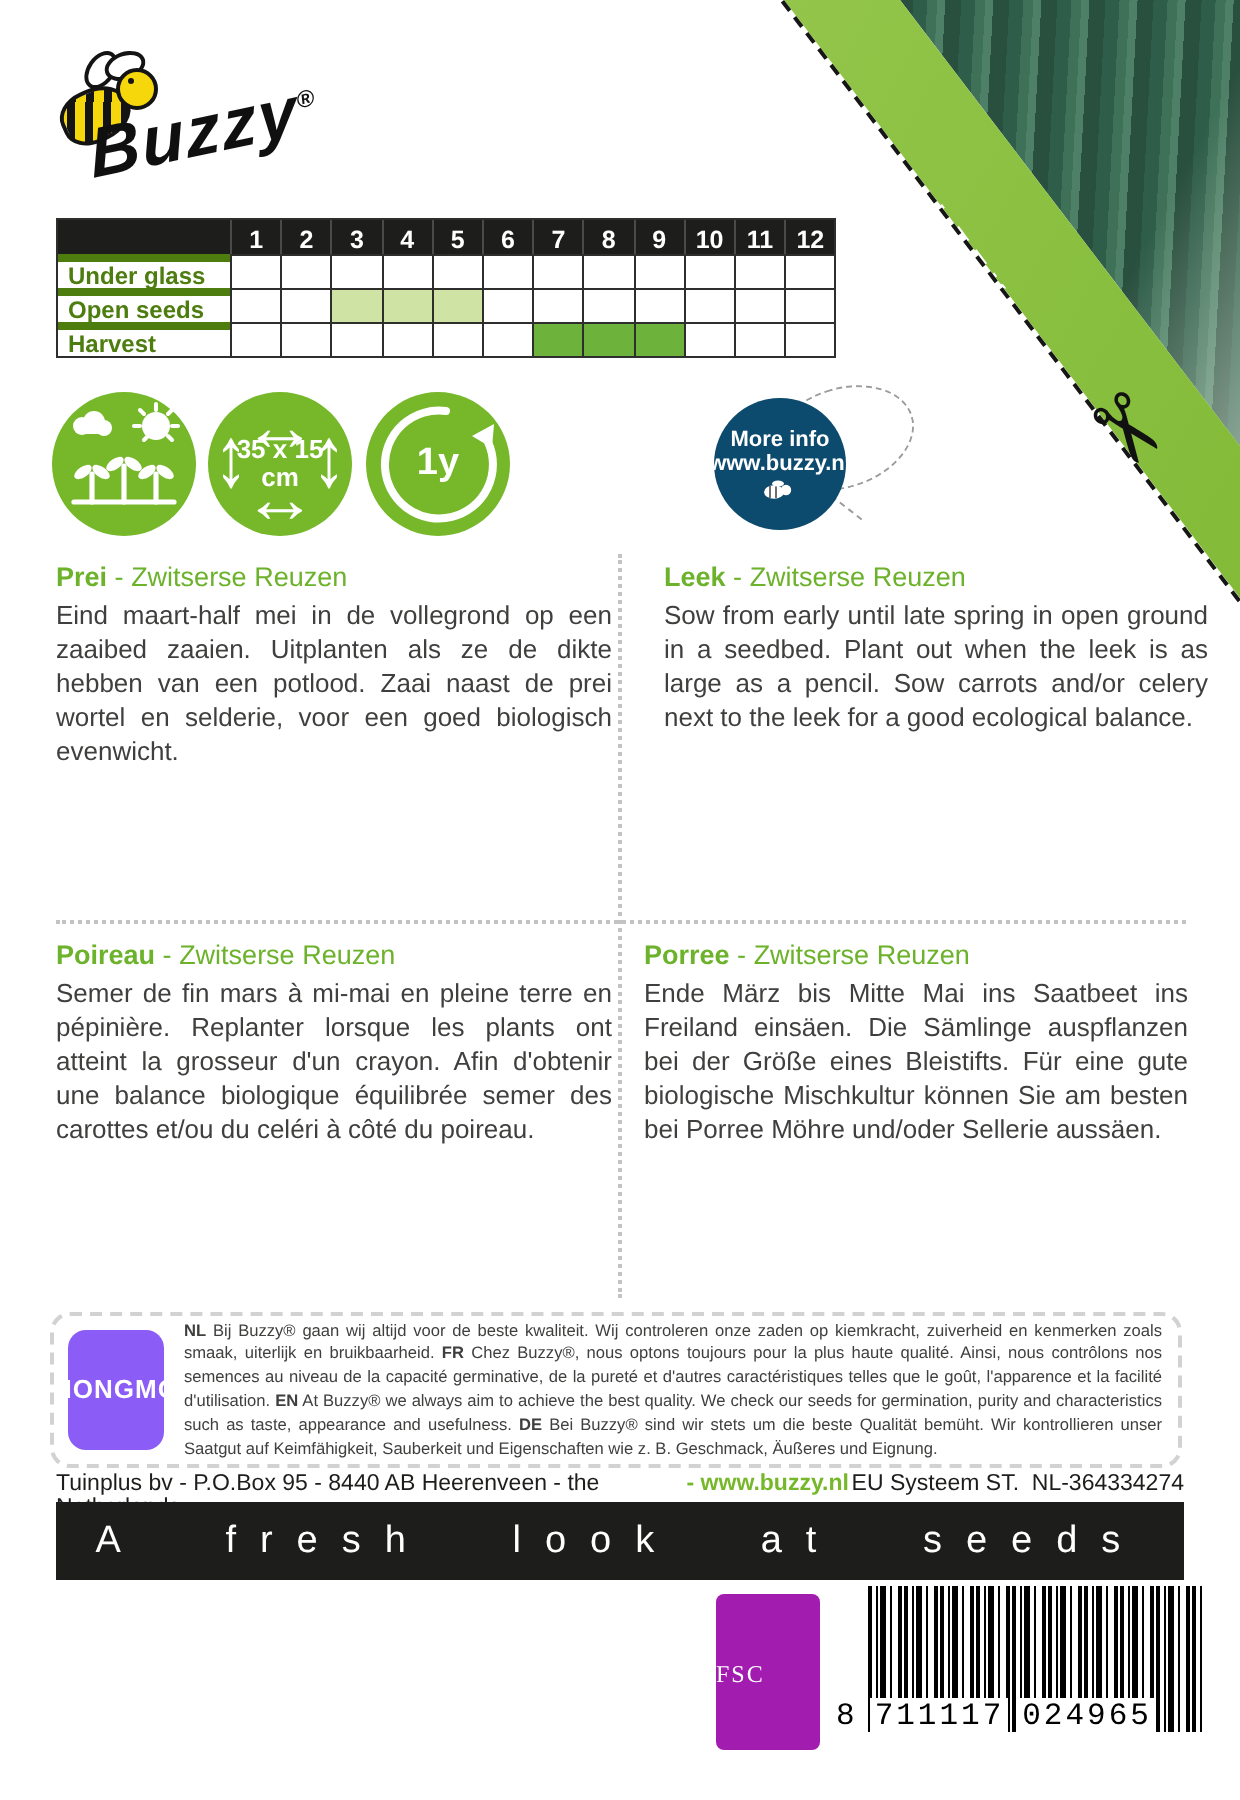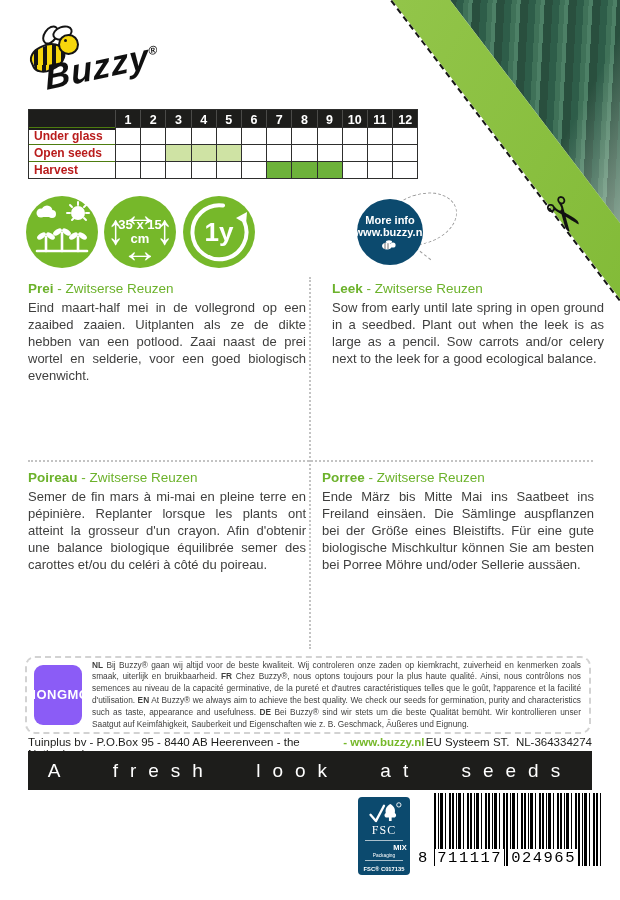--- a/index.html
+++ b/index.html
@@ -30,39 +30,39 @@
   .logo-text{left:44px;top:46px;font-size:35px;font-weight:bold;font-style:italic;color:#101010;
     transform:rotate(-12deg) skewX(-6deg);letter-spacing:1px;}
   .logo-text sup{font-size:12px;font-style:normal;}
 
   
   #calendar{left:28px;top:109px;display:grid;grid-template-columns:86px repeat(12,25.2px);
     grid-auto-rows:17px;border:1.5px solid #2e2e2d;}
   .cal-head{background:#1d1d1b;color:#fff;font-weight:bold;font-size:12.5px;height:20px;
     display:flex;align-items:center;justify-content:center;border-left:1px solid #4a4a48;}
   .cal-head.first{border-left:none;}
-  .cal-label{font-weight:bold;font-size:12px;color:#b91c1c;display:flex;align-items:center;padding-left:5px;
-    border-top:1px solid #4d7c0f;}
+  .cal-label{font-weight:bold;font-size:12px;color:#4d7c0f;display:flex;align-items:center;padding-left:5px;
+    border-top:4px solid #4d7c0f;}
   .cal-cell{border-top:1px solid #2e2e2d;border-left:1px solid #2e2e2d;background:#fff;}
   .cal-cell.light{background:#cfe3a4;}
   .cal-cell.dark{background:#6db23a;}
 
   
   .circle{width:72px;height:72px;border-radius:50%;background:#76b82a;color:#fff;
     display:flex;align-items:center;justify-content:center;flex-direction:column;}
   .c1{left:26px;top:196px;}
   .c2{left:104px;top:196px;position:absolute;}
   .c3{left:183px;top:196px;}
   .c2 .dim{font-weight:bold;font-size:13px;line-height:1.05;text-align:center;}
   .c2 .arrow-v{position:absolute;font-size:34px;line-height:1;top:16px;font-weight:bold;transform:scaleY(1.25);}
   .c2 .arrow-h{position:absolute;font-size:34px;line-height:1;left:19px;font-weight:bold;transform:scaleX(1.1);}
   .c3-inner{position:relative;width:72px;height:72px;}
   .c3-inner svg{position:absolute;left:0;top:0;}
   .c3-text{position:absolute;left:0;top:0;width:72px;height:72px;display:flex;align-items:center;justify-content:center;
-    font-size:26px;font-weight:bold;}
+    font-size:19px;font-weight:bold;}
 
   
   .info-loop{left:384px;top:194px;width:72px;height:48px;border:1.6px dashed #9c9c9c;border-radius:50%;
     transform:rotate(-18deg);}
   .info-tail{left:404px;top:250px;width:30px;height:0;border-top:1.6px dashed #9c9c9c;transform:rotate(38deg);}
   .info-circle{left:357px;top:199px;width:66px;height:66px;border-radius:50%;background:#0c4a6e;color:#fff;
     display:flex;flex-direction:column;align-items:center;justify-content:center;text-align:center;}
   .info-circle .l1{font-size:11px;font-weight:bold;}
   .info-circle .l2{font-size:11px;font-weight:bold;}
 
@@ -89,22 +89,22 @@
 
   
   .addr-row{left:28px;top:736px;width:564px;display:flex;justify-content:space-between;align-items:baseline;
     font-size:11.5px;color:#1d1d1b;}
   .addr-row .web{color:#76b82a;font-weight:bold;}
   .addr-row .eu{white-space:pre;}
   .tagline{left:28px;top:751px;width:564px;height:39px;background:#1d1d1b;color:#fff;
     display:flex;align-items:center;justify-content:center;font-size:19px;letter-spacing:12px;word-spacing:24px;}
 
   
-  .fsc{left:358px;top:797px;width:52px;height:78px;background:#0c4a6e;border-radius:4px;color:#fff;
-    display:flex;flex-direction:column;align-items:center;padding-top:4px;box-sizing:border-box;}
+  .fsc{left:358px;top:797px;width:52px;height:78px;background:#a21caf;border-radius:4px;color:#fff;
+    display:flex;flex-direction:row;align-items:center;padding-top:4px;box-sizing:border-box;}
   .fsc .name{font-family:"Liberation Serif",serif;font-size:12px;letter-spacing:1px;margin-top:-2px;}
   .fsc .rule{width:38px;border-top:1px solid rgba(255,255,255,0.65);margin:2px 0;}
   .fsc .mix{font-size:7.5px;font-weight:bold;padding-left:32px;}
   .fsc .pkg{font-size:4.8px;margin-top:1px;}
   .fsc .lic{font-size:5.8px;font-weight:bold;margin-top:3px;}
 
   
   .barcode{left:434px;top:793px;width:168px;height:73px;
     background:repeating-linear-gradient(90deg,#000 0 2px,#fff 2px 4px,#000 4px 5px,#fff 5px 6px,#000 6px 9px,#fff 9px 11px,#000 11px 12px,#fff 12px 15px,#000 15px 17px,#fff 17px 18px);}
   .bc-digits{position:absolute;left:-16px;bottom:-1px;display:flex;align-items:flex-end;

